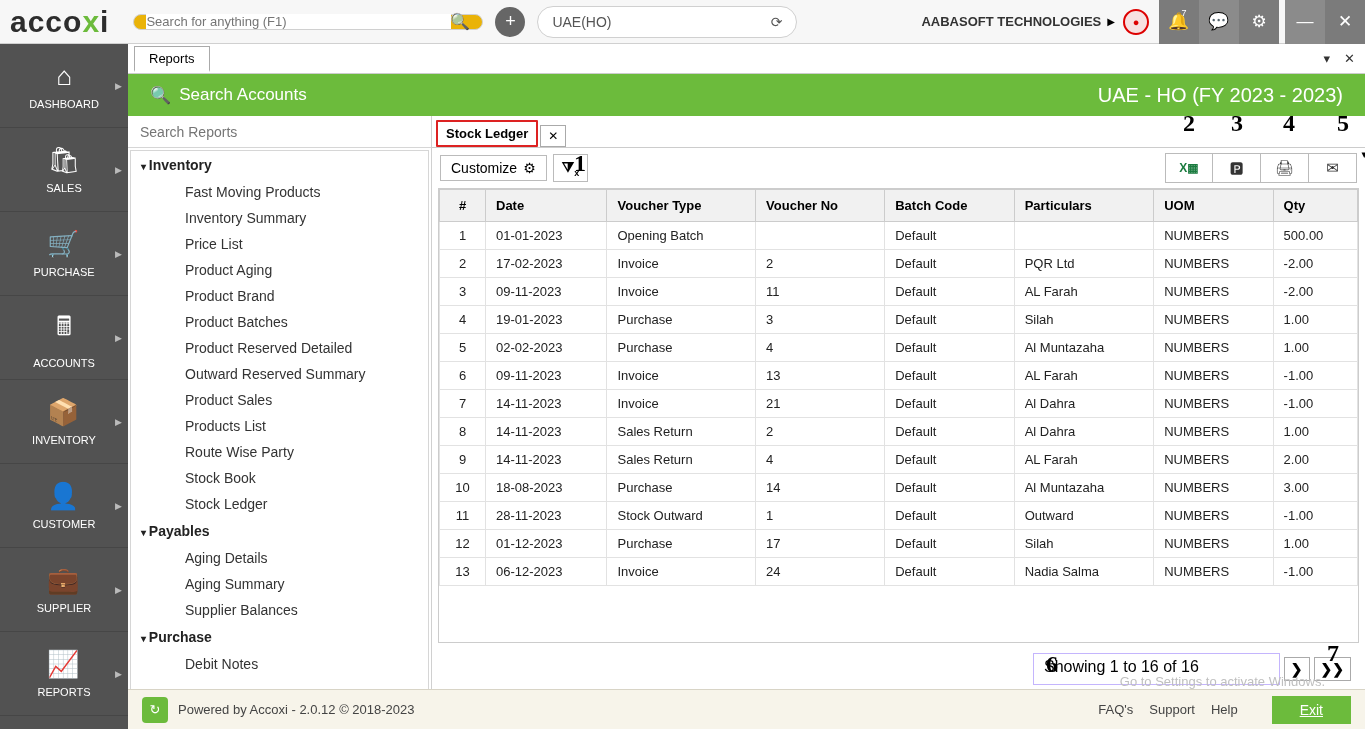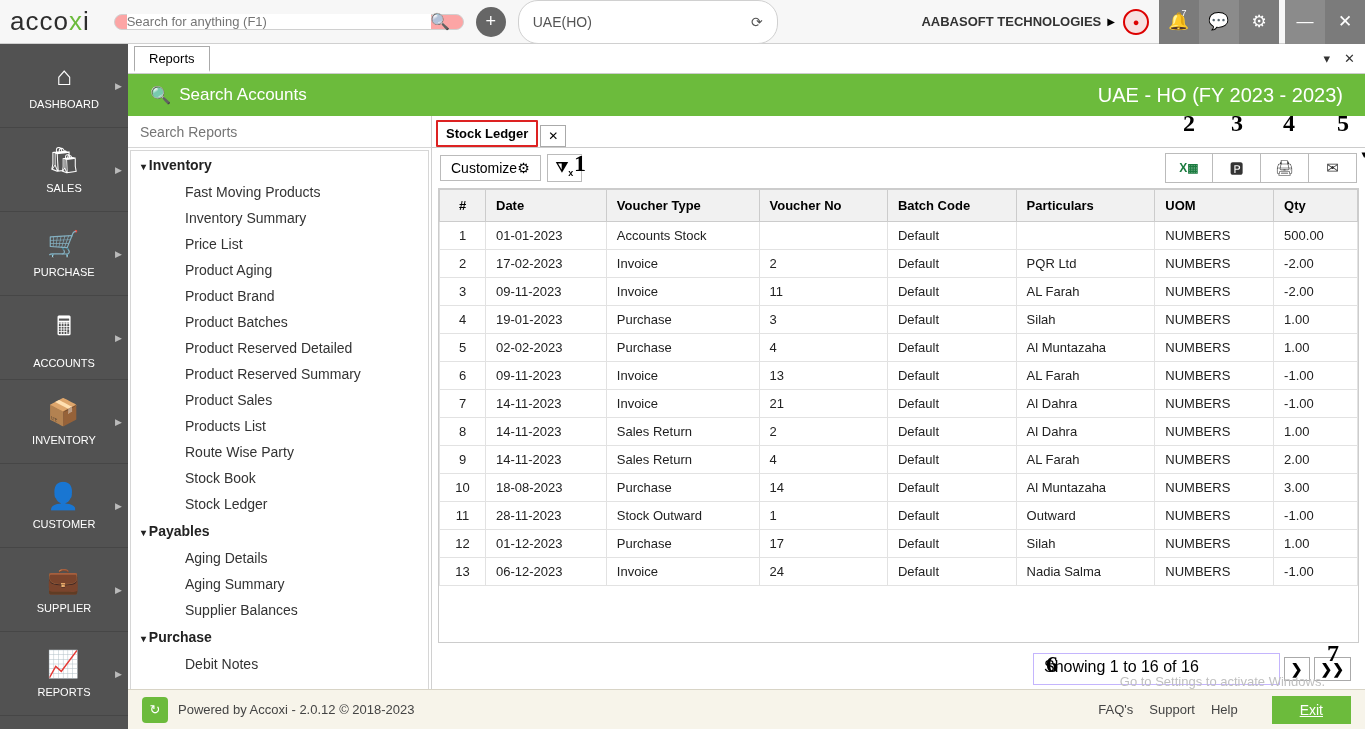--- a/index.html
+++ b/index.html
@@ -1,26 +1,26 @@
 <!DOCTYPE html>
 <html><head>
   <meta charset="utf-8">
   <style>
     * { margin: 0; padding: 0; box-sizing: border-box; font-family: "Segoe UI", Arial, sans-serif; }
     body { width: 1365px; height: 729px; background: #fff; overflow: hidden; position: relative; }
 
     
     .top-bar { display: flex; align-items: center; height: 44px; background: #f7f7f7; border-bottom: 1px solid #d0d0d0; }
-    .logo { font-size: 26px; font-weight: 400; letter-spacing: 1px; color: #2d2d2d; padding: 0 18px 0 10px; font-family: Arial, sans-serif; }
+    .logo { font-size: 30px; font-weight: 700; letter-spacing: 1px; color: #2d2d2d; padding: 0 18px 0 10px; font-family: Arial, sans-serif; }
     .logo span.x { color: #6cbb3c; }
-    .search-any { display: flex; align-items: center; background: #fca5a5; border: 1px solid #d0d0d0; border-radius: 20px; height: 16px; width: 350px; margin-left: 6px; padding: 0 12px; }
+    .search-any { display: flex; align-items: center; background: #eab308; border: 1px solid #d0d0d0; border-radius: 20px; height: 16px; width: 350px; margin-left: 6px; padding: 0 12px; }
     .search-any input { border: none; outline: none; flex: 1; font-size: 13px; color: #666; }
     .search-any .mag-icon { color: #555; font-size: 16px; }
     .plus-circle { width: 30px; height: 30px; border-radius: 50%; background: #666; color: #fff; display: flex; align-items: center; justify-content: center; margin: 0 12px; font-size: 18px; cursor: pointer; }
-    .entity-sel { display: flex; align-items: center; background: #fff; border: 1px solid #d0d0d0; border-radius: 20px; height: 44px; width: 260px; padding: 10px 14px; justify-content: space-between; }
+    .entity-sel { display: flex; align-items: center; background: #fff; border: 1px solid #d0d0d0; border-radius: 20px; height: 32px; width: 260px; padding: 10px 14px; justify-content: space-between; }
     .entity-sel span { font-size: 14px; color: #555; }
     .sync-icon { font-size: 15px; color: #222; }
     .spacer { flex: 1; }
     .org-name { font-size: 13px; font-weight: 600; color: #333; margin-right: 6px; }
     .caret { font-size: 10px; margin-right: 8px; }
     .avatar-dot { width: 26px; height: 26px; border-radius: 50%; background: #f7e0e0; border:2px solid #d00; margin-right: 10px; display:flex;align-items:center;justify-content:center; font-size:11px; color:#d00;}
     .topicons { display: flex; height: 44px; }
     .topicons .ti { width: 40px; height: 44px; background: #7b7b7b; color: #fff; display: flex; align-items: center; justify-content: center; font-size: 17px; cursor: pointer; }
     .topicons .ti.light { background: #8b8b8b; }
     .topicons .ti .badge-num { position: absolute; font-size: 9px; margin-top:-18px; margin-left:10px;}
@@ -56,21 +56,21 @@
     .rep-tree::-webkit-scrollbar-thumb { background: #c1c1c1; }
     .rep-tree::-webkit-scrollbar-track { background: #f0f0f0; }
 
     
     .rep-body { flex: 1; display: flex; flex-direction: column; min-width: 0; }
     .rb-tabs { height: 32px; border-bottom: 1px solid #ccc; display: flex; align-items: flex-end; position: relative; }
     .rb-tab { border: 2px solid #d22; padding: 4px 8px; font-size: 13px; font-weight: 700; margin-left: 4px; border-radius: 1px; background:#fff; }
     .rb-tab-close { border: 1px solid #aaa; padding: 3px 7px; font-size: 12px; margin-left: 2px; cursor: pointer; }
     .annot { position: absolute; font-weight: 800; font-size: 24px; font-family: "Times New Roman", serif; }
     .rb-toolbar { height: 40px; display: flex; align-items: center; padding: 0 8px; }
-    .cust-btn { border: 1px solid #bbb; padding: 4px 10px; font-size: 14px; display: flex; align-items: center; cursor: pointer; }
+    .cust-btn { border: 1px solid #bbb; padding: 4px 10px; font-size: 14px; display: flex; align-items: center; gap: 6px; cursor: pointer; }
     .filt-btn { border: 1px solid #bbb; padding: 4px 8px; font-size: 14px; margin-left: 6px; cursor: pointer; font-weight:700; }
     .tb-spacer { flex: 1; }
     .exp-row { display: flex; }
     .exp-btn { border: 1px solid #bbb; border-left: none; width: 48px; height: 30px; display: flex; align-items: center; justify-content: center; font-size: 15px; cursor: pointer; color:#333; }
     .exp-btn:first-child { border-left: 1px solid #bbb; }
     .exp-btn.excel { color: #1a7b3f; font-weight: 700; font-size:12px;}
 
     .grid-wrap { flex: 1; overflow: auto; border: 1px solid #ccc; margin: 0 6px 6px 6px; position: relative; }
     table.grid { border-collapse: collapse; width: 100%; font-size: 13px; }
     table.grid th { background: #f1f1f1; border: 1px solid #ccc; padding: 8px 10px; text-align: left; font-weight: 600; position: sticky; top: 0; }
@@ -188,21 +188,21 @@
       </div>
       <div class="rep-tree" id="reptree">
           <div class="rep-cat">Inventory</div>
           <div class="rep-sub">Fast Moving Products</div>
           <div class="rep-sub">Inventory Summary</div>
           <div class="rep-sub">Price List</div>
           <div class="rep-sub">Product Aging</div>
           <div class="rep-sub">Product Brand</div>
           <div class="rep-sub">Product Batches</div>
           <div class="rep-sub">Product Reserved Detailed</div>
-          <div class="rep-sub">Product Reserved Summary</div>
+          <div class="rep-sub">Outward Reserved Summary</div>
           <div class="rep-sub">Product Sales</div>
           <div class="rep-sub">Products List</div>
           <div class="rep-sub">Route Wise Party</div>
           <div class="rep-sub">Stock Book</div>
           <div class="rep-sub">Stock Ledger</div>
           <div class="rep-cat">Payables</div>
           <div class="rep-sub">Aging Details</div>
           <div class="rep-sub">Aging Summary</div>
           <div class="rep-sub">Supplier Balances</div>
           <div class="rep-cat">Purchase</div>
@@ -247,21 +247,21 @@
                 <th>Batch Code</th>
                 <th>Particulars</th>
                 <th>UOM</th>
                 <th>Qty</th>
               </tr>
             </thead>
           <tbody id="gridbody">
               <tr>
                 <td class="num">1</td>
                 <td>01-01-2023</td>
-                <td>Accounts Stock</td>
+                <td>Opening Batch</td>
                 <td></td>
                 <td>Default</td>
                 <td></td>
                 <td>NUMBERS</td>
                 <td>500.00</td>
               </tr>
               <tr>
                 <td class="num">2</td>
                 <td>17-02-2023</td>
                 <td>Invoice</td>

